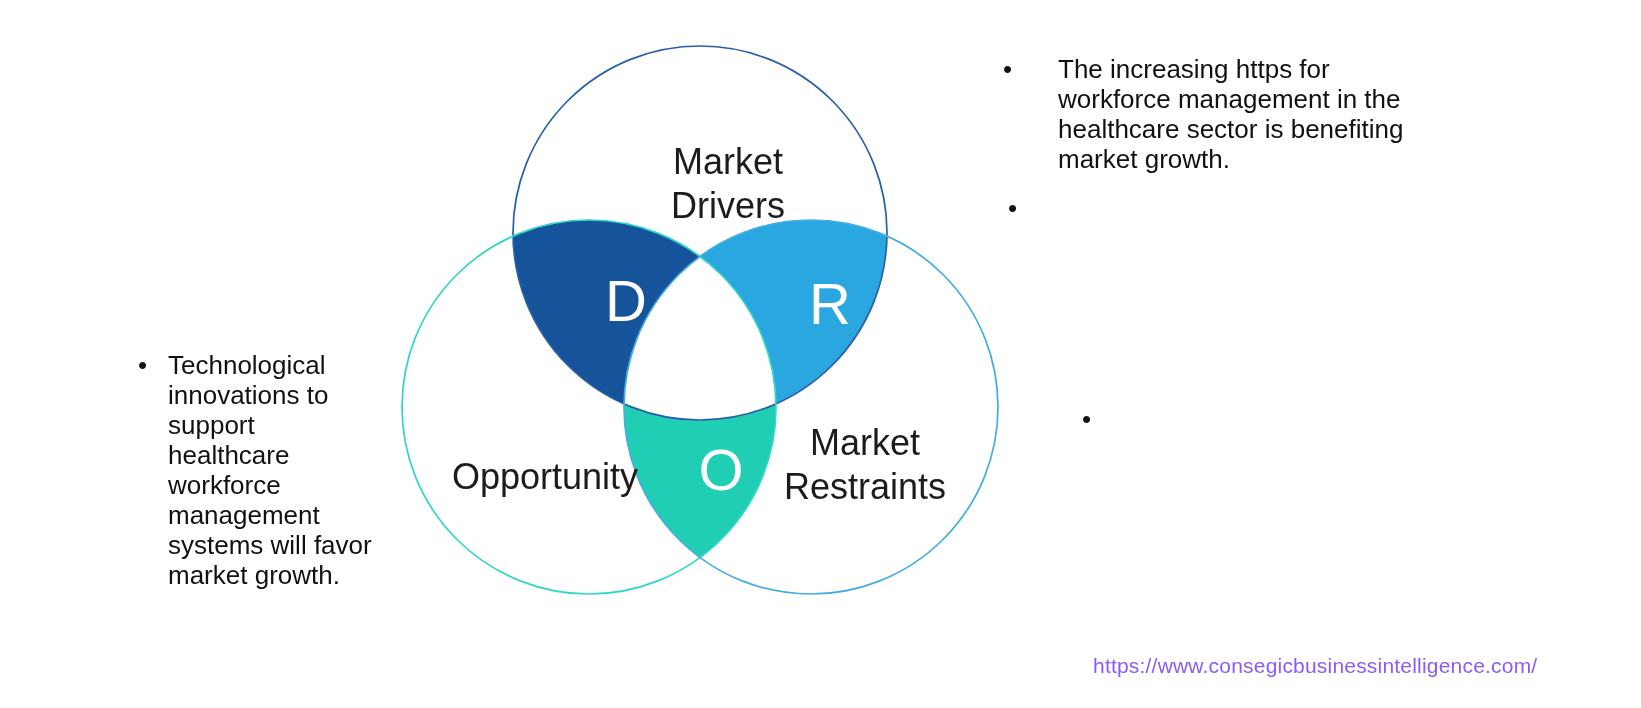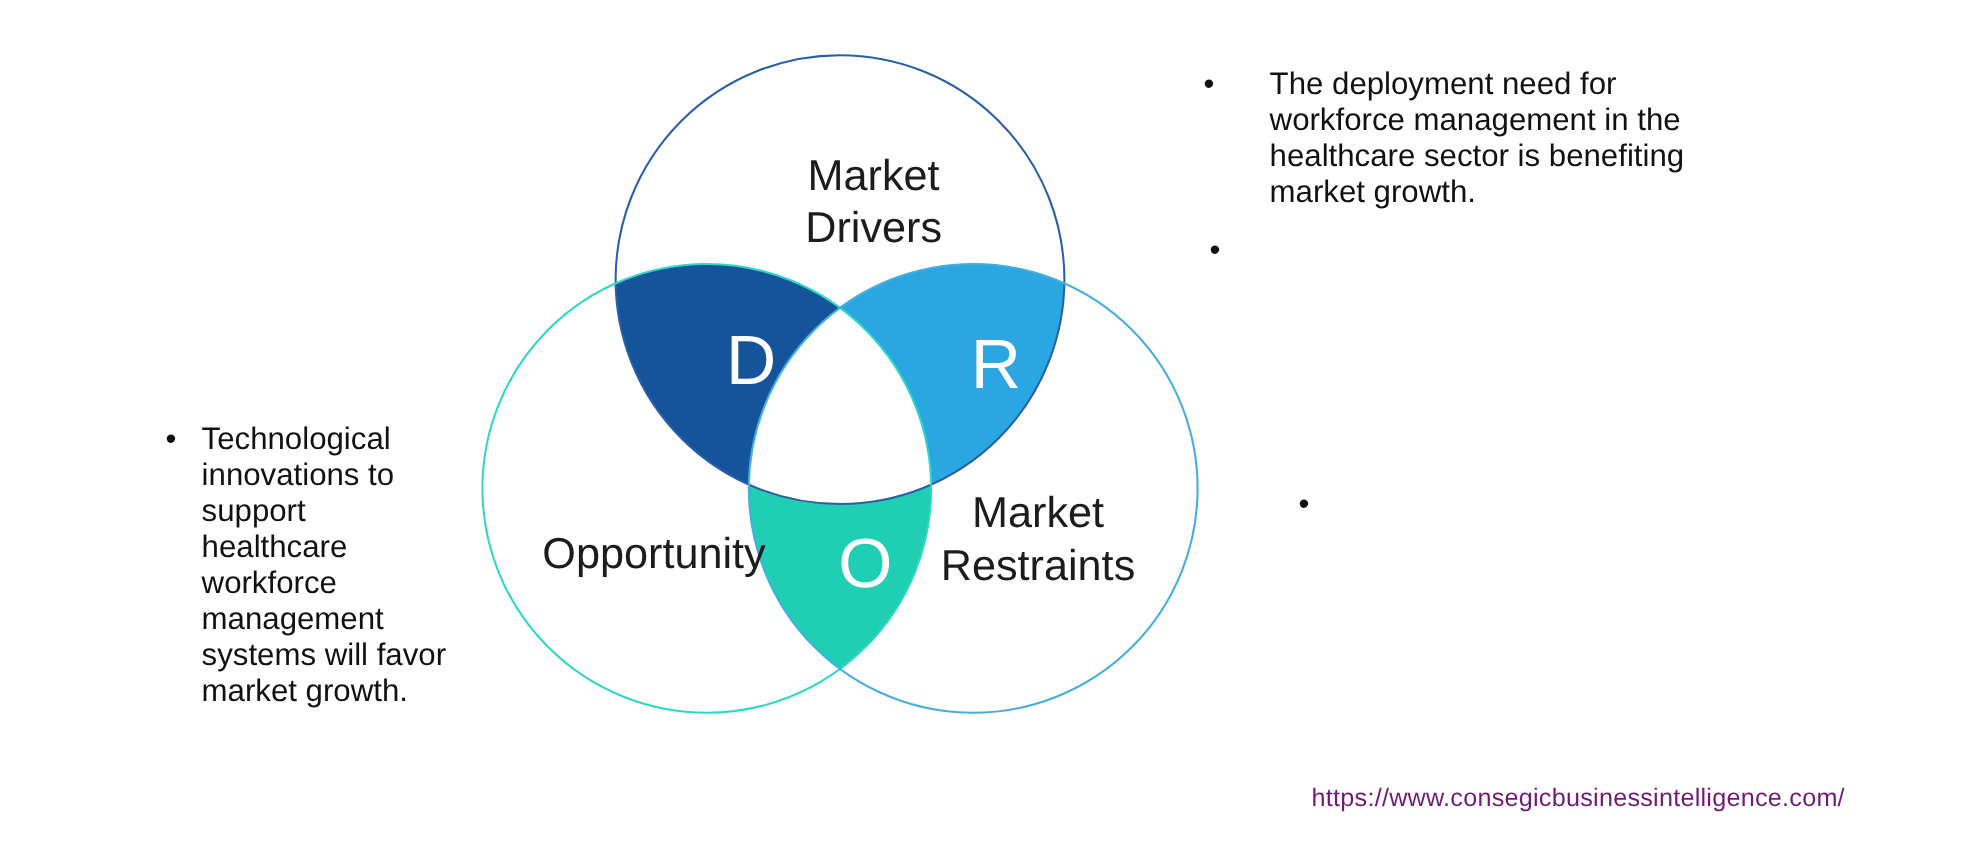--- a/index.html
+++ b/index.html
@@ -16,37 +16,38 @@
     display:flex;align-items:center;justify-content:center;
     color:#ffffff;font-size:58px;font-weight:400;line-height:1;
   }
   .letter-d{left:586px;top:266px;}
   .letter-r{left:790px;top:269px;}
   .letter-o{left:681px;top:435px;}
   .venn-label{
     position:absolute;text-align:center;color:#1c1c1c;
     font-size:36px;line-height:44px;font-weight:400;
     white-space:pre-line;
+    margin-top:16px;
   }
   .label-drivers{left:618px;top:124px;width:220px;}
   .label-opportunity{left:425px;top:439px;width:240px;}
   .label-restraints{left:742px;top:405px;width:246px;}
   .bullet{
     position:absolute;display:flex;align-items:flex-start;
     color:#111111;font-size:26px;line-height:30px;font-weight:400;
   }
   .bullet .dot{flex:0 0 auto;display:block;}
   .bullet .lines{white-space:pre-line;display:block;}
   .bullet-left{left:138px;top:350px;width:272px;}
   .bullet-right-top{left:1003px;top:54px;width:440px;}
   .bullet-right-middle{left:1008px;top:193px;width:400px;}
   .bullet-right-bottom{left:1082px;top:404px;width:400px;}
   .source-url{
     position:absolute;left:1093px;top:654px;
-    font-size:21px;color:#701a75;letter-spacing:0.2px;
+    font-size:21px;color:#8b5cf6;letter-spacing:0.2px;
   }
 </style>
 </head>
 <body>
 
 <div class="canvas">
 
   <svg class="venn-svg" width="1641" height="708" viewBox="0 0 1641 708">
     <defs>
       <clipPath id="clipTop">
@@ -97,21 +98,21 @@
 support
 healthcare
 workforce
 management
 systems will favor
 market growth.</span>
   </div>
 
   <div class="bullet bullet-right-top">
     <span class="dot" style="width:55px">•</span>
-    <span class="lines">The deployment need for
+    <span class="lines">The increasing https for
 workforce management in the
 healthcare sector is benefiting
 market growth.</span>
   </div>
 
   <div class="bullet bullet-right-middle">
     <span class="dot" style="width:50px">•</span>
   </div>
 
   <div class="bullet bullet-right-bottom">

